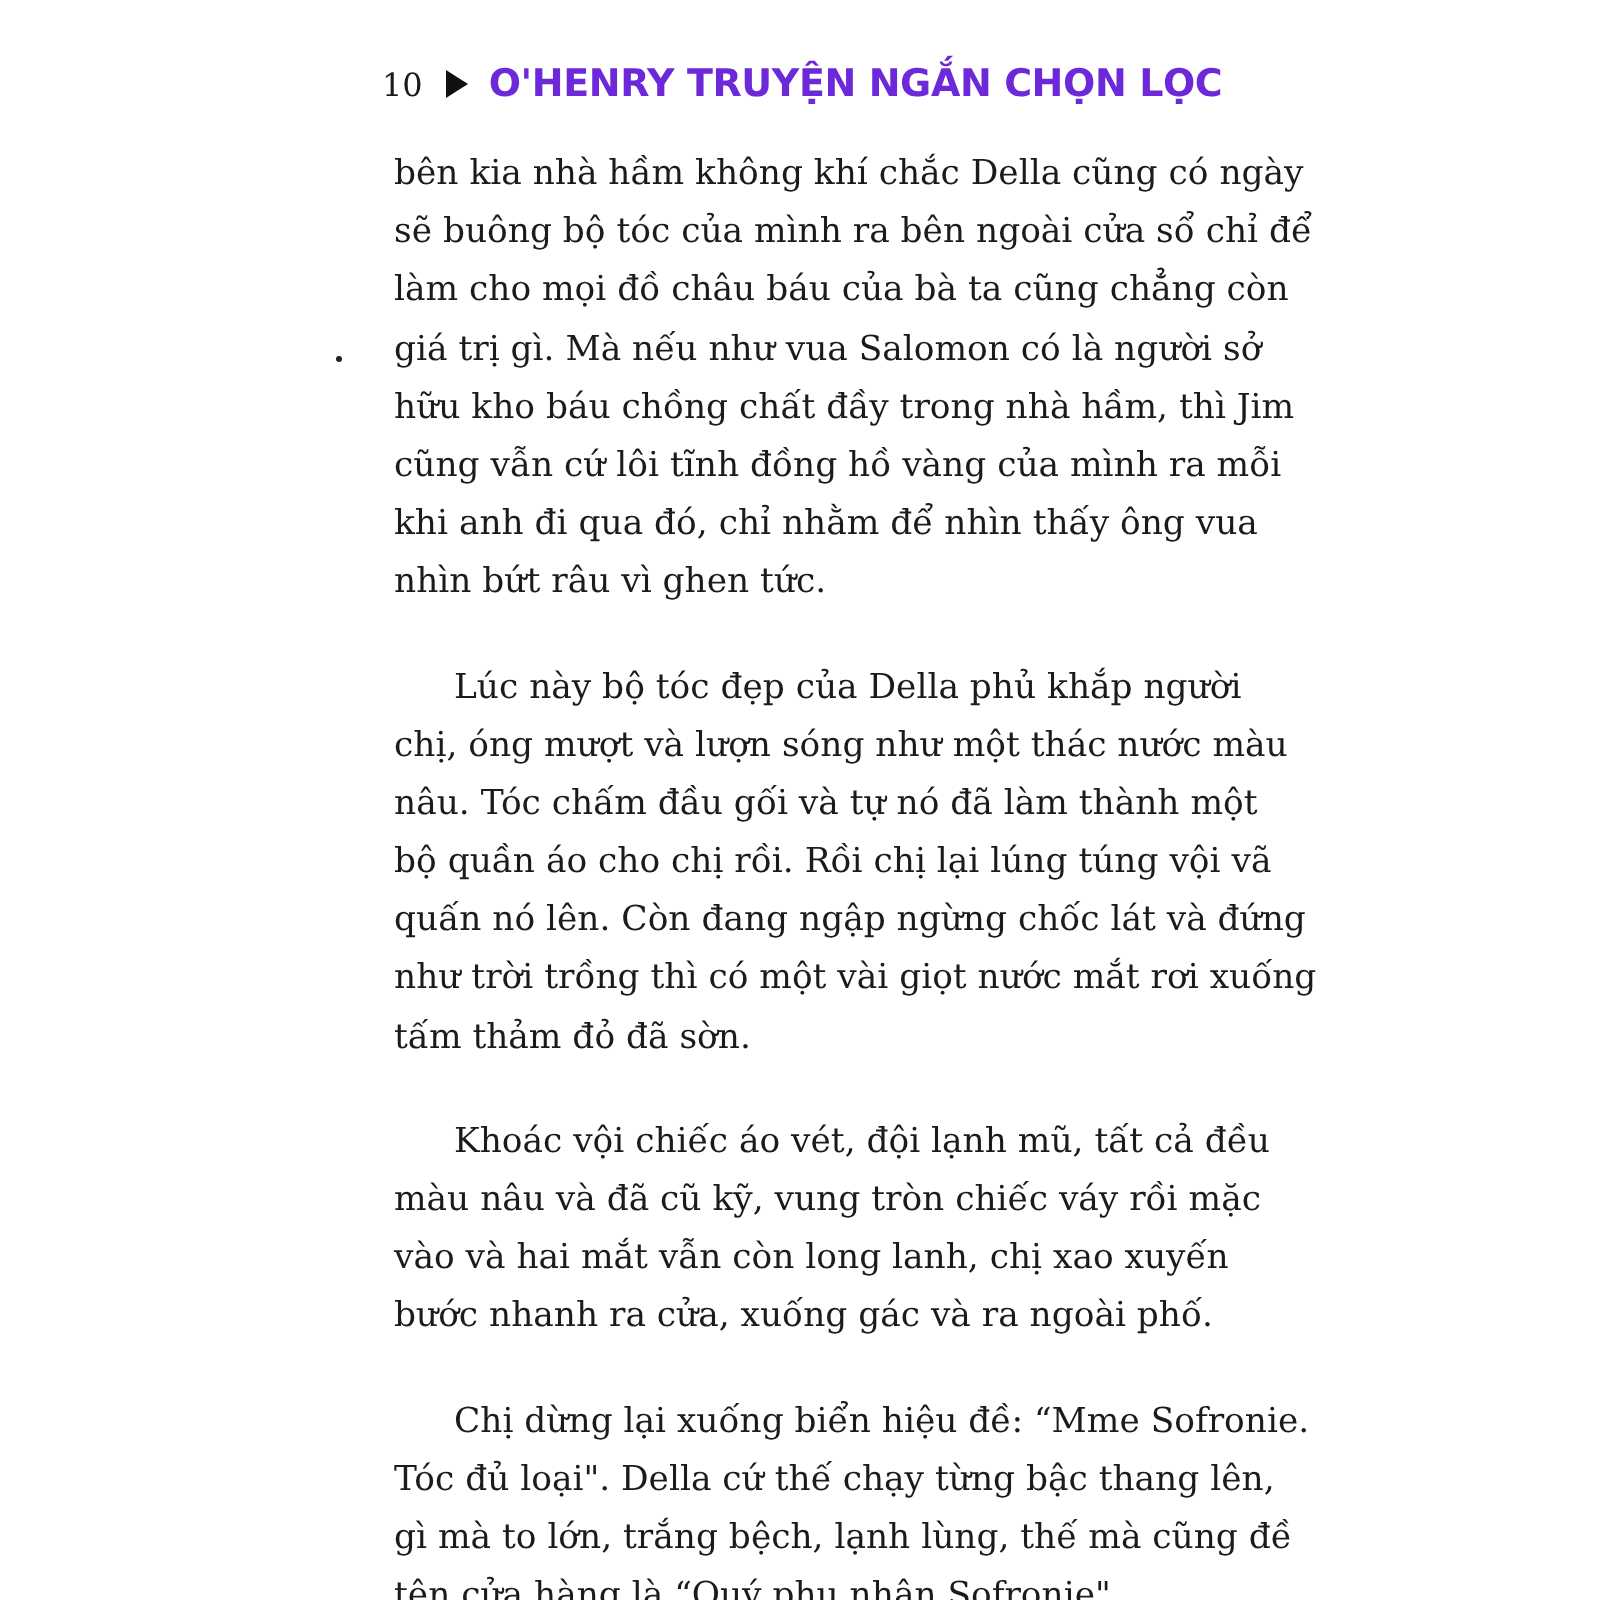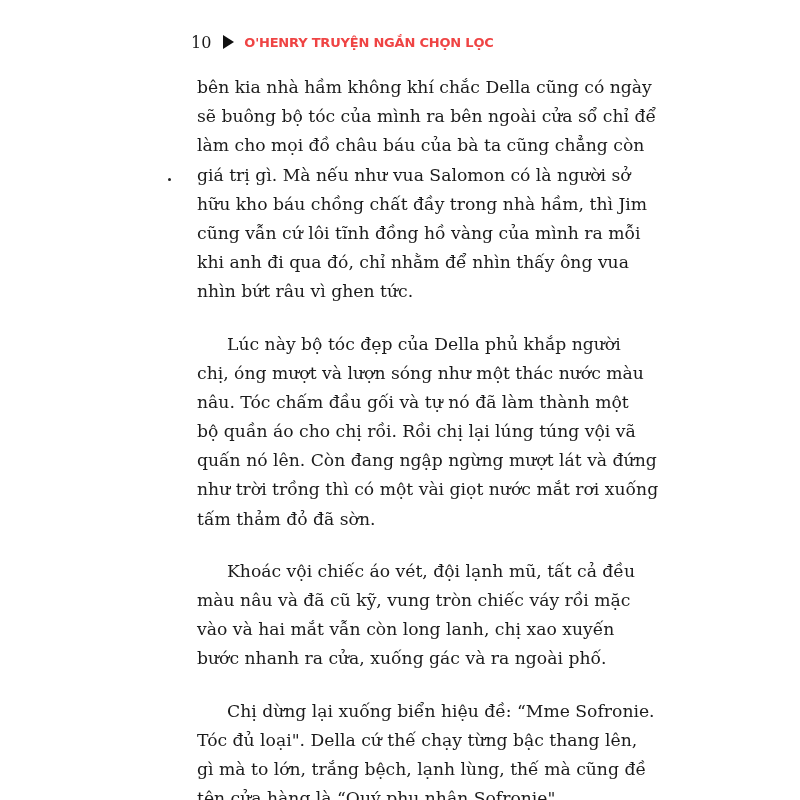--- a/index.html
+++ b/index.html
@@ -42,23 +42,23 @@
       width: 0;
       height: 0;
       border-top: 7px solid transparent;
       border-bottom: 7px solid transparent;
       border-left: 11px solid #111111;
       margin-right: 10px;
     }
     .book-title {
       font-family: "DejaVu Sans", sans-serif;
       font-weight: bold;
-      font-size: 13px;
+      font-size: 19px;
       letter-spacing: -0.2px;
-      color: #ef4444;
+      color: #6d28d9;
     }
     .body-text {
       position: absolute;
       left: 197px;
       top: 73px;
       width: 410px;
       font-family: "DejaVu Serif", serif;
       font-size: 17.2px;
       line-height: 29.2px;
       color: #1b1b1b;
@@ -115,21 +115,21 @@
       <span class="line">cũng vẫn cứ lôi tĩnh đồng hồ vàng của mình ra mỗi</span>
       <span class="line">khi anh đi qua đó, chỉ nhằm để nhìn thấy ông vua</span>
       <span class="line last">nhìn bứt râu vì ghen tức.</span>
     </div>
 
     <div class="para">
       <span class="line indent">Lúc này bộ tóc đẹp của Della phủ khắp người</span>
       <span class="line">chị, óng mượt và lượn sóng như một thác nước màu</span>
       <span class="line">nâu. Tóc chấm đầu gối và tự nó đã làm thành một</span>
       <span class="line">bộ quần áo cho chị rồi. Rồi chị lại lúng túng vội vã</span>
-      <span class="line">quấn nó lên. Còn đang ngập ngừng mượt lát và đứng</span>
+      <span class="line">quấn nó lên. Còn đang ngập ngừng chốc lát và đứng</span>
       <span class="line">như trời trồng thì có một vài giọt nước mắt rơi xuống</span>
       <span class="line last">tấm thảm đỏ đã sờn.</span>
     </div>
 
     <div class="para">
       <span class="line indent">Khoác vội chiếc áo vét, đội lạnh mũ, tất cả đều</span>
       <span class="line">màu nâu và đã cũ kỹ, vung tròn chiếc váy rồi mặc</span>
       <span class="line">vào và hai mắt vẫn còn long lanh, chị xao xuyến</span>
       <span class="line last">bước nhanh ra cửa, xuống gác và ra ngoài phố.</span>
     </div>

